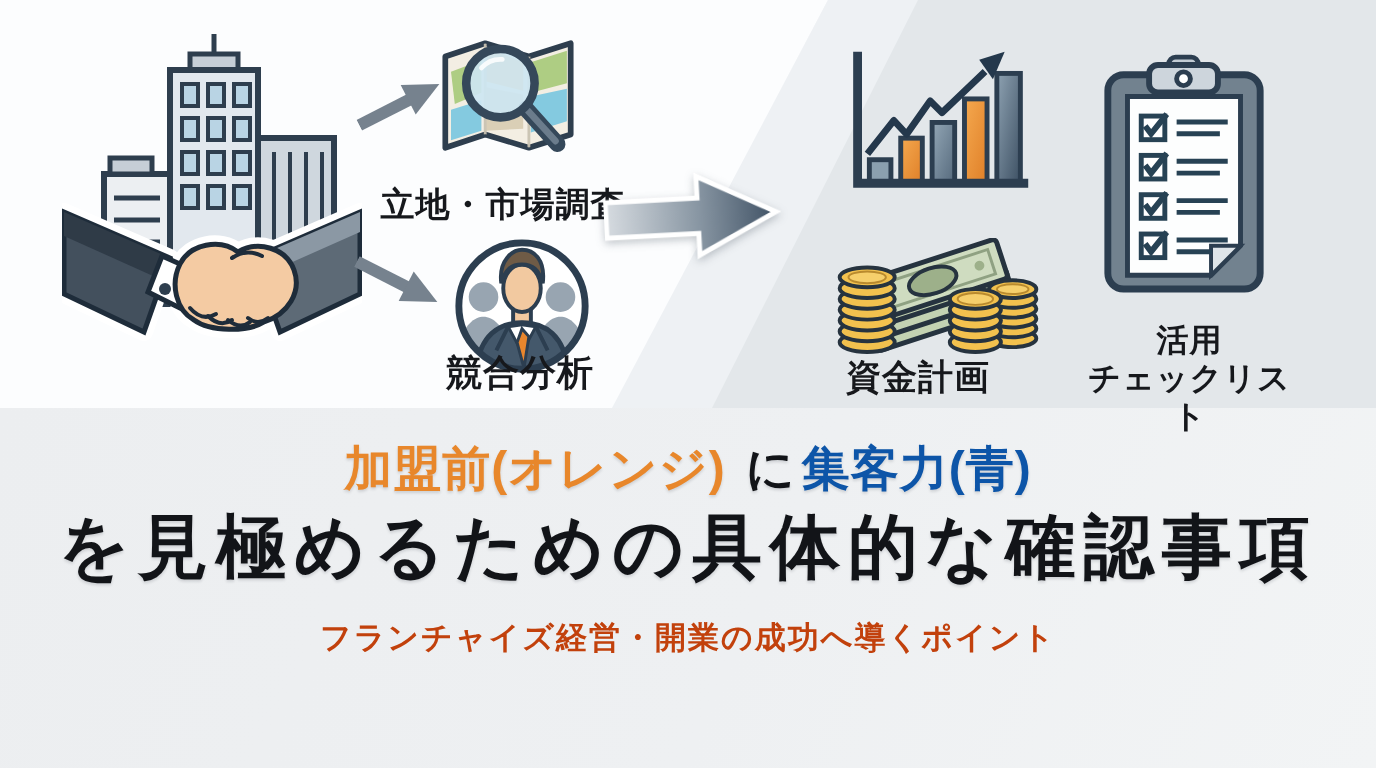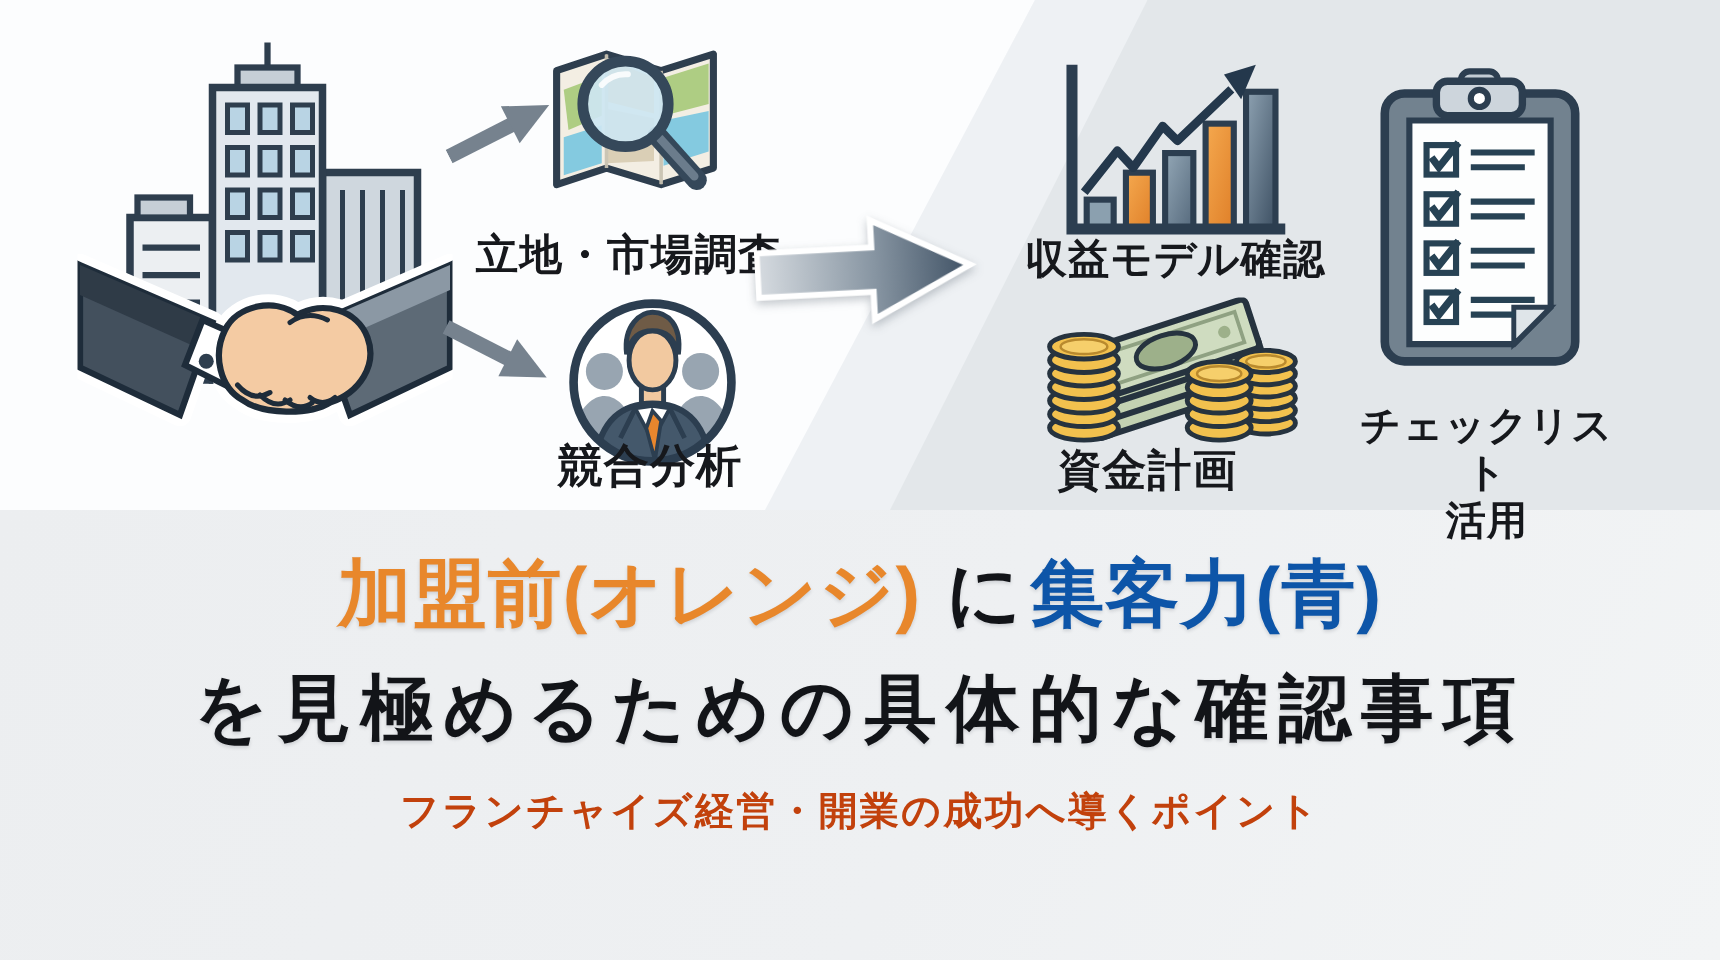--- a/index.html
+++ b/index.html
@@ -28,29 +28,29 @@
   .node-label{
     position:absolute;text-align:center;color:#16181c;
     font-weight:800;line-height:1.18;letter-spacing:1px;
   }
   .big-arrow{filter:drop-shadow(0 3px 4px rgba(40,55,70,.28));transform:rotate(-3deg);}
   .sm-arrow-up{transform:rotate(-27deg);}
   .sm-arrow-down{transform:rotate(27deg);}
   
   .headline{position:absolute;left:0;top:408px;width:1376px;height:360px;text-align:center;}
   .hl-line1{
-    margin-top:30px;font-size:59px;font-weight:800;line-height:1.28;
+    margin-top:30px;font-size:48px;font-weight:800;line-height:1.28;
     letter-spacing:1px;color:var(--headline-black,#121418);
     text-shadow:0 2px 3px rgba(20,30,40,.15);white-space:nowrap;
   }
   .hl-orange{color:var(--orange,#e8872b);}
   .hl-blue{color:var(--blue,#0d55a8);}
   .hl-mid{margin:0 6px 0 20px;}
   .hl-line2{
-    margin-top:14px;font-size:58px;font-weight:800;letter-spacing:8px;
+    margin-top:2px;font-size:70px;font-weight:800;letter-spacing:8px;
     color:var(--headline-black,#121418);text-shadow:0 2px 3px rgba(20,30,40,.15);
     white-space:nowrap;
   }
   .hl-sub{
     margin-top:22px;font-size:31px;font-weight:700;letter-spacing:2px;
     color:#c2410c;white-space:nowrap;
   }
 </style>
 </head>
 <body>
@@ -224,21 +224,20 @@
         <rect x="62" y="96" width="22" height="46" fill="url(#gO)"></rect>
         <rect x="94" y="80" width="23" height="62" fill="url(#gS)"></rect>
         <rect x="127" y="56" width="23" height="86" fill="url(#gO)"></rect>
         <rect x="160" y="30" width="24" height="112" fill="url(#gD)"></rect>
       </g>
       <path d="M18,8 L18,142 L192,142" stroke="#2c3e50" stroke-width="9" fill="none"></path>
       <polyline points="28,112 55,78 68,92 92,58 104,70 148,28" stroke="#24384c" stroke-width="7" fill="none" stroke-linejoin="round"></polyline>
       <polygon points="168,8 142,16 156,36" fill="#24384c"></polygon>
     </svg>
   </div>
-  <div class="node-label" style="left:798px;top:188px;width:285px;font-size:33px;">収益モデル確認</div>
 
   <div class="node" style="left:830px;top:238px;width:215px;height:118px;">
     <svg width="215" height="118" viewBox="0 0 215 120">
 
       <g transform="translate(106,54) rotate(-18)">
         <g fill="#c3d2b2" stroke="#26333f" stroke-width="5">
           <rect x="-74" y="24" width="148" height="16" rx="3"></rect>
           <rect x="-74" y="12" width="148" height="16" rx="3"></rect>
           <rect x="-74" y="0" width="148" height="16" rx="3"></rect>
         </g>
@@ -308,22 +307,22 @@
           <line x1="80" y1="160" x2="124" y2="160" stroke-width="5"></line>
 
         <rect x="44" y="182" width="24" height="24" stroke-width="5" fill="#ffffff"></rect>
         <path d="M48,192 L54,200 L70,180" stroke-width="6"></path>
         <line x1="80" y1="188" x2="132" y2="188" stroke-width="5"></line>
           <line x1="80" y1="200" x2="116" y2="200" stroke-width="5"></line>
       </g>
     </svg>
   </div>
   <div class="node-label" style="left:1072px;top:322px;width:235px;font-size:32px;">
+    <div>活用</div>
     <div>チェックリスト</div>
-    <div>活用</div>
   </div>
 
   <div class="headline">
     <div class="hl-line1">
       <span class="hl-orange">加盟前(オレンジ)</span><span class="hl-mid">に</span><span class="hl-blue">集客力(青)</span>
     </div>
     <div class="hl-line2">を見極めるための具体的な確認事項</div>
     <div class="hl-sub">フランチャイズ経営・開業の成功へ導くポイント</div>
   </div>
 

